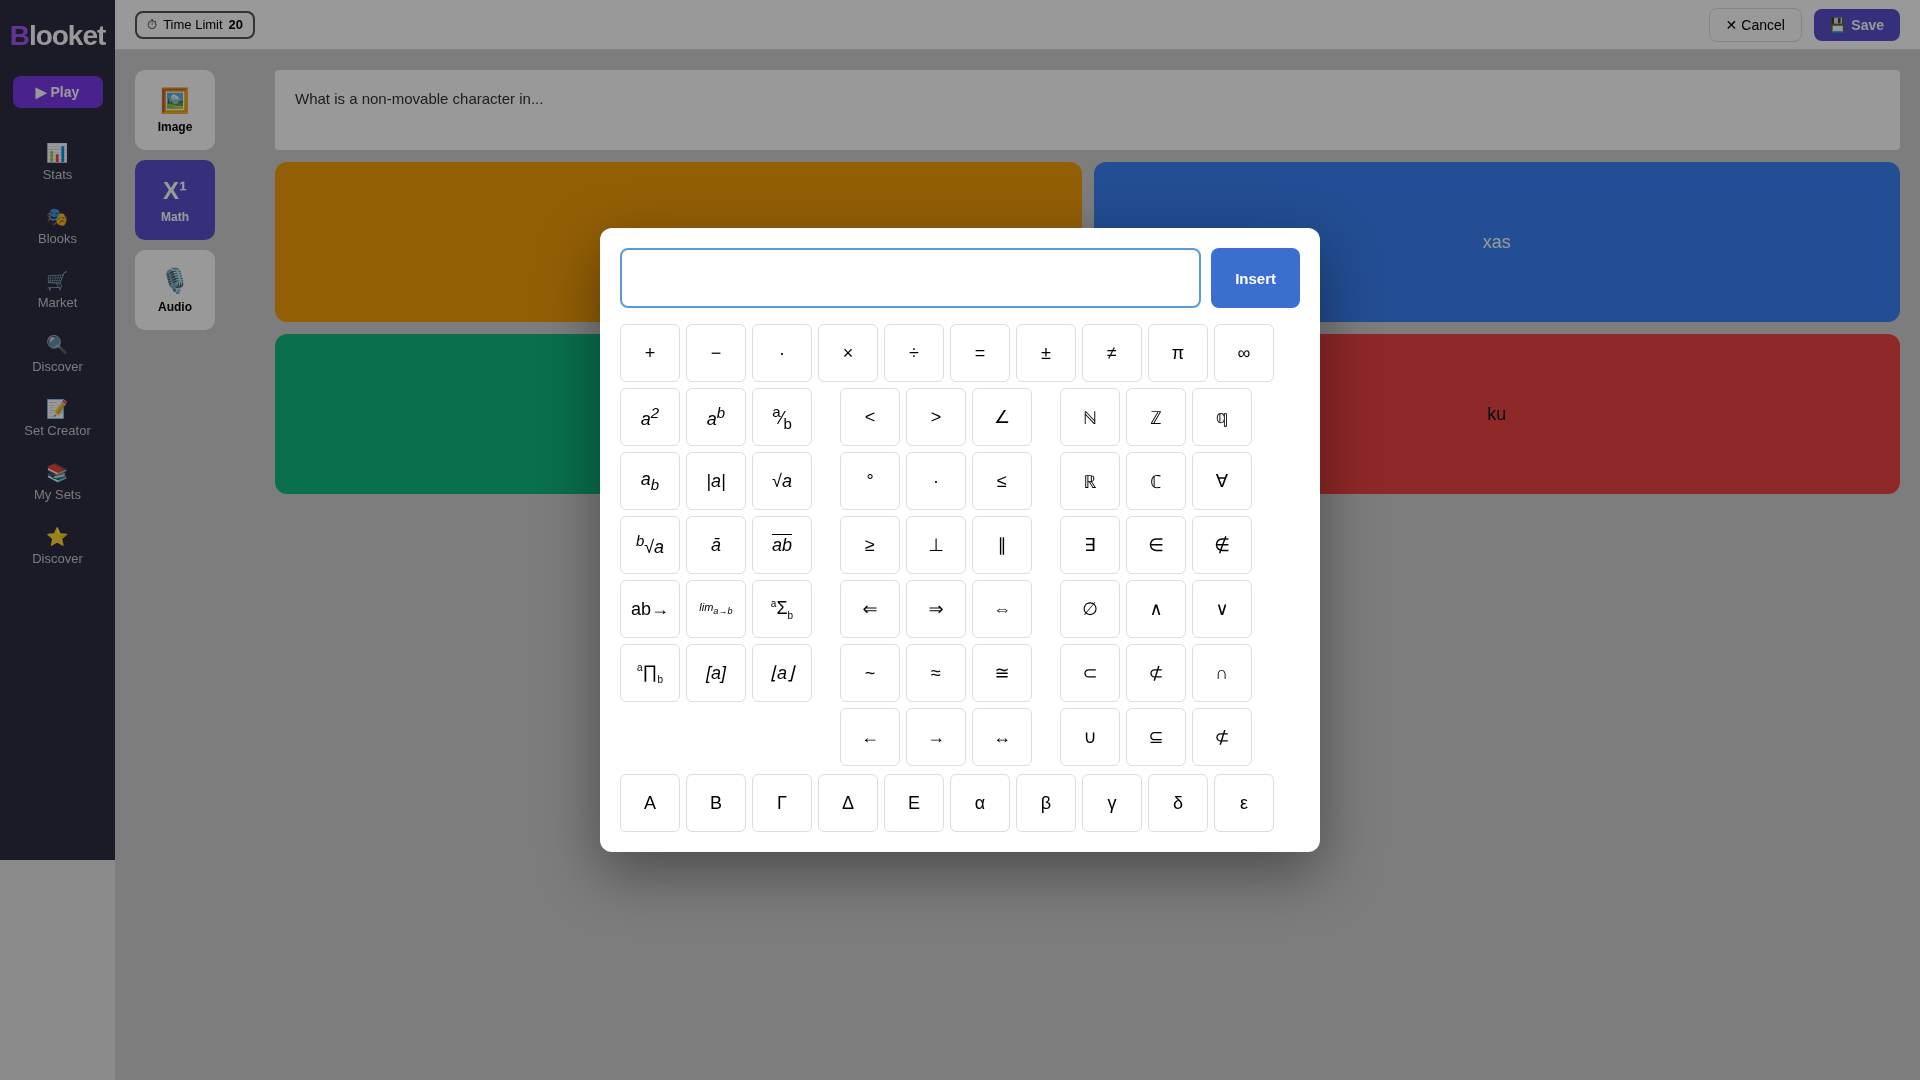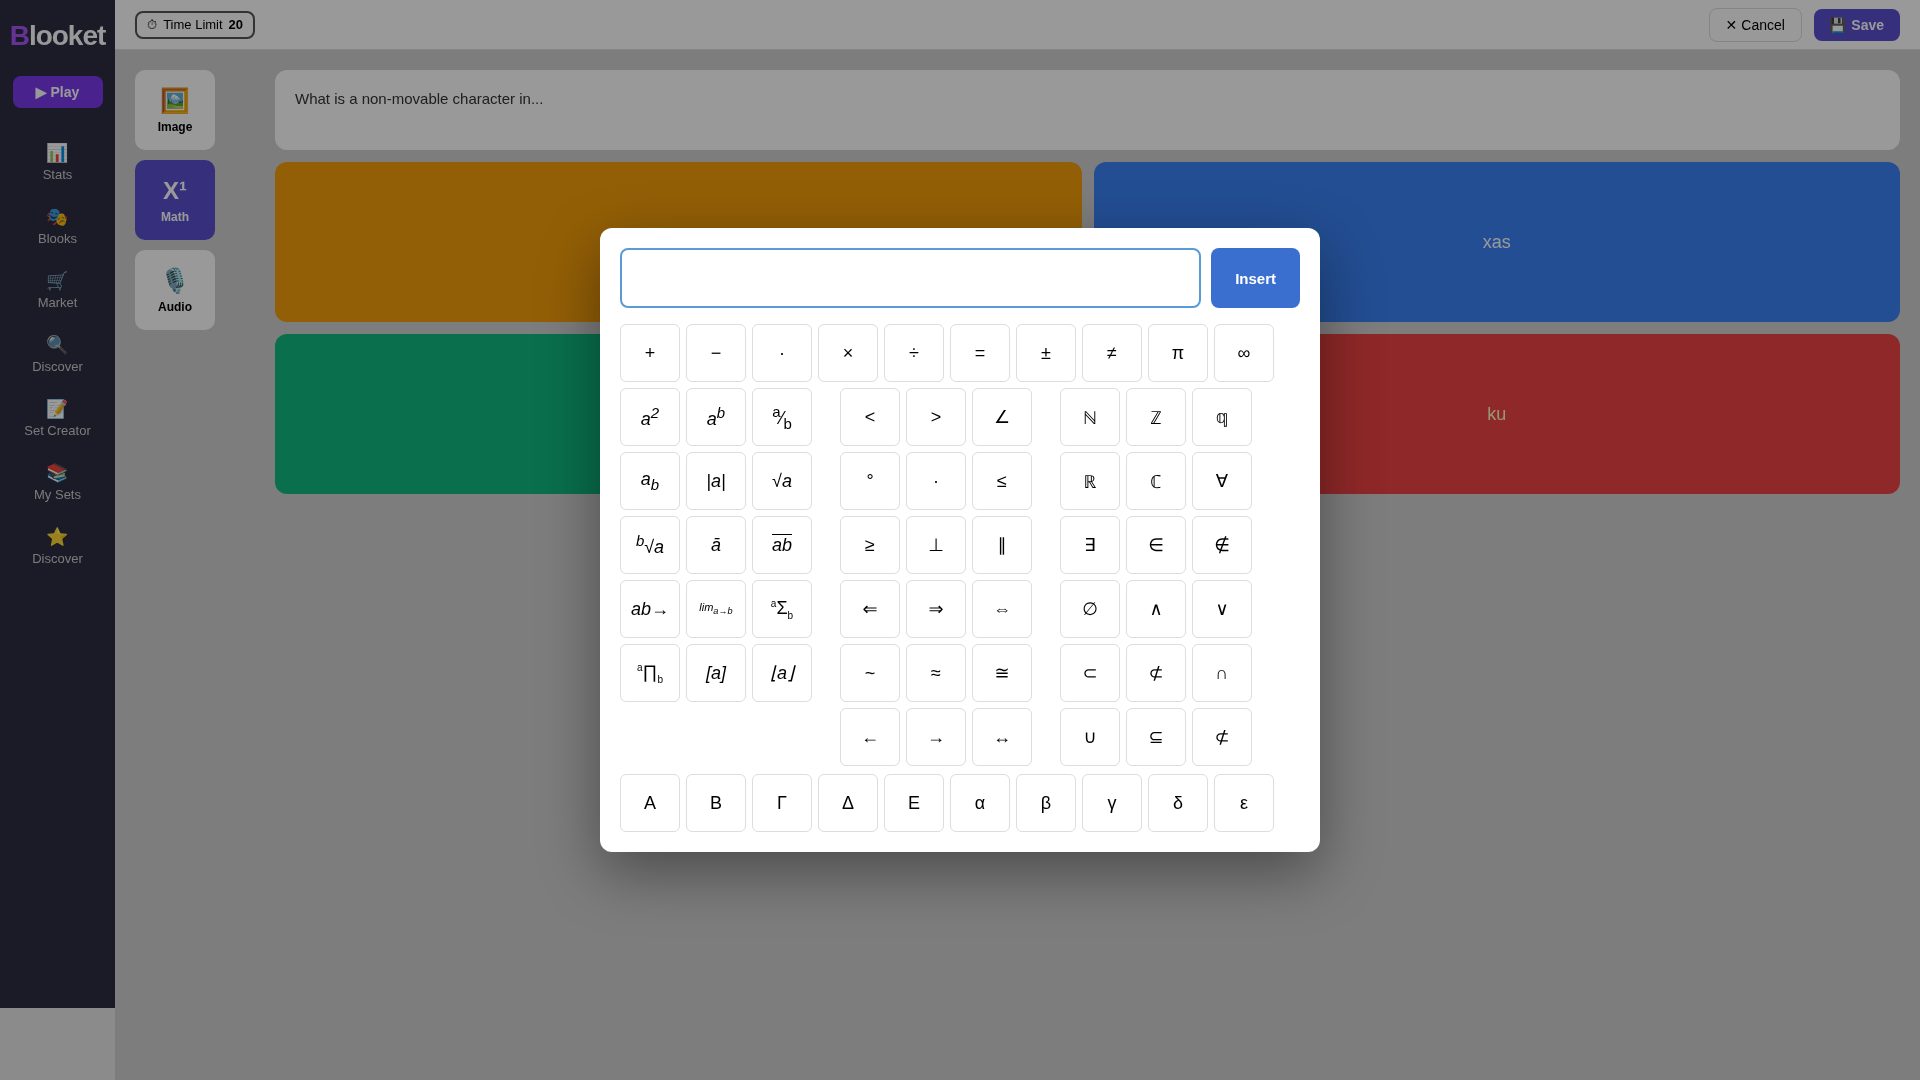--- a/index.html
+++ b/index.html
@@ -18,21 +18,21 @@
       inset: 0;
       background: #e8e8e8;
     }
 
     
     .sidebar {
       position: absolute;
       left: 0;
       top: 0;
       width: 115px;
-      height: 1008px;
+      height: 860px;
       background: #2d2d44;
       display: flex;
       flex-direction: column;
       align-items: center;
       padding-top: 10px;
       gap: 4px;
     }
     .sidebar-logo {
       color: #fff;
       font-size: 28px;
@@ -155,21 +155,21 @@
     .tool-btn-icon { font-size: 24px; }
 
     .card-area {
       flex: 1;
       display: flex;
       flex-direction: column;
       gap: 12px;
     }
     .question-card {
       background: white;
-      border-radius: 12px;
+      border-radius: 4px;
       padding: 20px;
       font-size: 15px;
       color: #333;
       min-height: 80px;
     }
     .answer-cards {
       display: grid;
       grid-template-columns: 1fr 1fr;
       gap: 12px;
     }
@@ -366,21 +366,21 @@
       <div class="answer-card blue">
         <span style="color:#ffffff;font-size:18px;">xas</span>
       </div>
       <div class="answer-card green">
         <div class="card-icons">
           <span class="card-icon-box">🖼</span>
           <span class="card-icon-box">X¹</span>
         </div>
       </div>
       <div class="answer-card red">
-        <span style="color:#fef9c3;font-size:18px;">ku</span>
+        <span style="color:#0f172a;font-size:18px;">ku</span>
       </div>
     </div>
   </div>
 </div>
 
 <div class="overlay-backdrop">
 
   <div class="eq-modal">
     <div class="eq-modal-body">
 
@@ -432,21 +432,21 @@
               </button>
             <button class="sym-btn">
                 <span style="font-style:italic">ā</span>
               </button>
             <button class="sym-btn">
                 <span style="font-style:italic"><span style="text-decoration:overline">ab</span></span>
               </button>
           </div>
           <div class="sym-row">
             <button class="sym-btn">
-                <span style="font-style:italic">ab→</span>
+                <span style="">ab→</span>
               </button>
             <button class="sym-btn">
                 <span style="font-size:11px;font-style:italic">lim<sub>a→b</sub></span>
               </button>
             <button class="sym-btn">
                 <span><sup style="font-size:10px">a</sup>Σ<sub style="font-size:10px">b</sub></span>
               </button>
           </div>
           <div class="sym-row">
             <button class="sym-btn">

